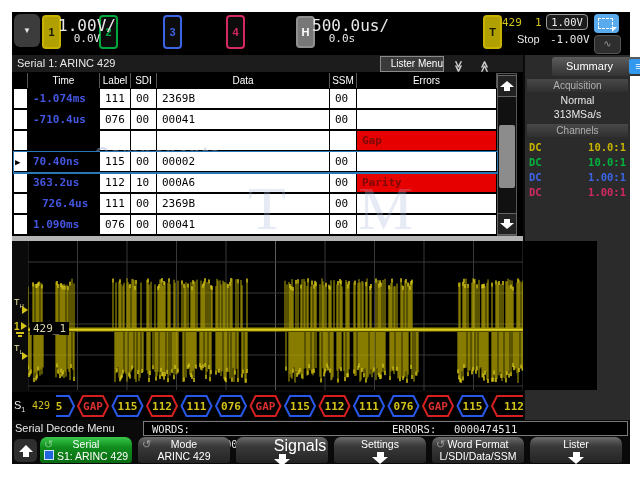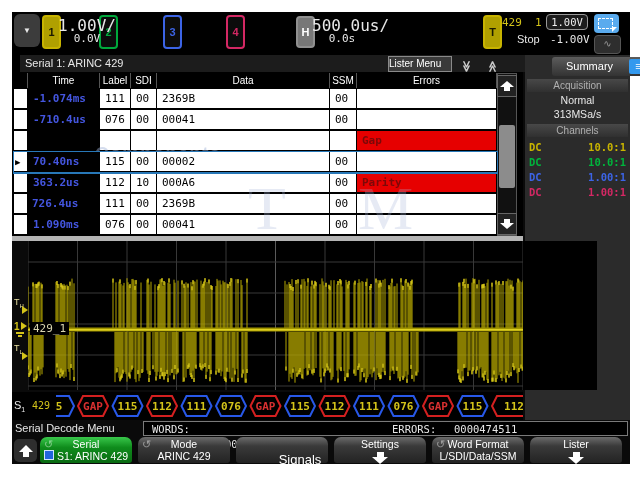--- a/index.html
+++ b/index.html
@@ -79,23 +79,23 @@
     <div class="abs" style="left:582px;top:2px;width:25px;height:19px;background:#5aabee;border-radius:4px;">
       <div style="position:absolute;left:4px;top:4px;width:13px;height:9px;border:1px dashed #fff;"></div>
       <div style="position:absolute;right:2px;bottom:1px;width:0;height:0;border-left:5px solid #fff;border-bottom:5px solid transparent;"></div>
     </div>
     <div class="abs" style="left:582px;top:23px;width:25px;height:17px;background:#2e2e2e;border:1px solid #555;border-radius:4px;color:#9a9a9a;font-size:10px;text-align:center;line-height:16px;">
       <span>∿</span>
     </div>
   </div>
 
   <div id="lister">
-    <div class="abs" style="left:8px;top:0;width:511px;height:17px;background:#1c1c1c;">
+    <div class="abs" style="left:0;top:0;width:511px;height:17px;background:#1c1c1c;">
       <span class="abs" style="left:5px;top:2px;font-size:11px;color:#e8e8e8;">Serial 1: ARINC 429</span>
-      <span class="abs" style="left:368px;top:1px;width:62px;height:14px;background:#3a3a3a;border:1px solid #8a8a8a;color:#fff;font-size:10px;text-align:left;line-height:14px;">Lister Menu</span>
+      <span class="abs" style="left:368px;top:1px;width:62px;height:14px;background:#3a3a3a;border:1px solid #8a8a8a;color:#fff;font-size:10px;text-align:right;line-height:14px;">Lister Menu</span>
       <span class="abs" style="left:438px;top:1px;width:18px;height:15px;text-align:center;color:#ccc;">
         <span style="display:inline-block;transform:rotate(90deg);font-size:11px;font-weight:bold;">≫</span></span>
       <span class="abs" style="left:464px;top:1px;width:18px;height:15px;text-align:center;color:#ccc;">
         <span style="display:inline-block;transform:rotate(-90deg);font-size:11px;font-weight:bold;">≫</span></span>
     </div>
     <div id="listerHeads">
           <div class="lhead" style="left: 2px; width: 14px;"></div>
           <div class="lhead" style="left: 16px; width: 72px;">Time</div>
           <div class="lhead" style="left: 88px; width: 31px;">Label</div>
           <div class="lhead" style="left: 119px; width: 26px;">SDI</div>
@@ -143,21 +143,21 @@
             <div class="lcell " style="left: 0px; width: 14px; padding-left: 1px; font-size: 9px; color: rgb(0, 0, 0);"></div>
             <div class="lcell tcell" style="left: 14px; width: 72px; padding-left: 5px;">363.2us</div>
             <div class="lcell " style="left: 86px; width: 31px; padding-left: 5px;">112</div>
             <div class="lcell " style="left: 117px; width: 26px; padding-left: 5px;">10</div>
             <div class="lcell " style="left: 143px; width: 173px; padding-left: 5px;">000A6</div>
             <div class="lcell " style="left: 316px; width: 27px; padding-left: 5px;">00</div>
             <div class="lcell ecell-err" style="left: 343px; width: 140px; padding-left: 5px;">Parity</div>
           </div>
           <div class="lrow" style="top: 139px;">
             <div class="lcell " style="left: 0px; width: 14px; padding-left: 1px; font-size: 9px; color: rgb(0, 0, 0);"></div>
-            <div class="lcell tcell" style="left: 14px; width: 68px; padding-left: 4px;">726.4us</div>
+            <div class="lcell tcell" style="left: 14px; width: 68px; padding-left: 14px;">726.4us</div>
             <div class="lcell " style="left: 86px; width: 31px; padding-left: 5px;">111</div>
             <div class="lcell " style="left: 117px; width: 26px; padding-left: 5px;">00</div>
             <div class="lcell " style="left: 143px; width: 173px; padding-left: 5px;">2369B</div>
             <div class="lcell " style="left: 316px; width: 27px; padding-left: 5px;">00</div>
             <div class="lcell " style="left: 343px; width: 140px; padding-left: 5px;"></div>
           </div>
           <div class="lrow" style="top: 160px;">
             <div class="lcell " style="left: 0px; width: 14px; padding-left: 1px; font-size: 9px; color: rgb(0, 0, 0);"></div>
             <div class="lcell tcell" style="left: 14px; width: 72px; padding-left: 5px;">1.090ms</div>
             <div class="lcell " style="left: 86px; width: 31px; padding-left: 5px;">076</div>
@@ -309,21 +309,21 @@
           <div class="cyc">↺</div>
           <div style="font-size: 10.5px; line-height: 12px; margin-top: 1px;">Serial</div>
           <div style="font-size: 10.5px; line-height: 12px; white-space: nowrap;"><span style="display: inline-block; width: 8px; height: 8px; background: rgb(34, 102, 221); border: 1px solid rgb(207, 228, 255); margin-right: 3px;"></span>S1: ARINC 429</div>
         </div>
         <div class="skey" style="left: 126px;">
           <div class="cyc">↺</div>
           <div style="font-size: 10.5px; line-height: 12px; margin-top: 1px;">Mode</div>
           <div style="font-size: 10.5px; line-height: 12px; white-space: nowrap;">ARINC 429</div>
         </div>
         <div class="skey" style="left: 224px;">
-          <div style="font-size: 13px; line-height: 12px; margin-top: 17px; padding-left: 36px;">Signals</div>
+          <div style="font-size: 16px; line-height: 12px; margin-top: 3px; padding-left: 36px;">Signals</div>
           <div style="margin-top: 2px;">
             <div class="fatdown-stem"></div>
             <div class="fatdown" style="margin: 0px auto;"></div>
           </div>
         </div>
         <div class="skey" style="left: 322px;">
           <div style="font-size: 10.5px; line-height: 12px; margin-top: 1px;">Settings</div>
           <div style="margin-top: 2px;">
             <div class="fatdown-stem"></div>
             <div class="fatdown" style="margin: 0px auto;"></div>

